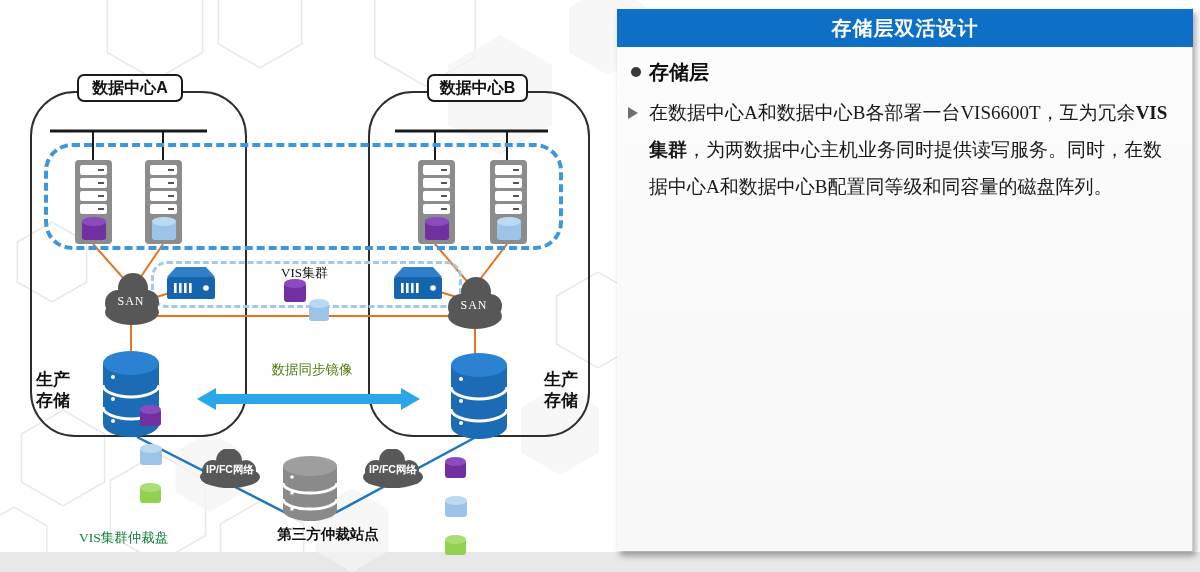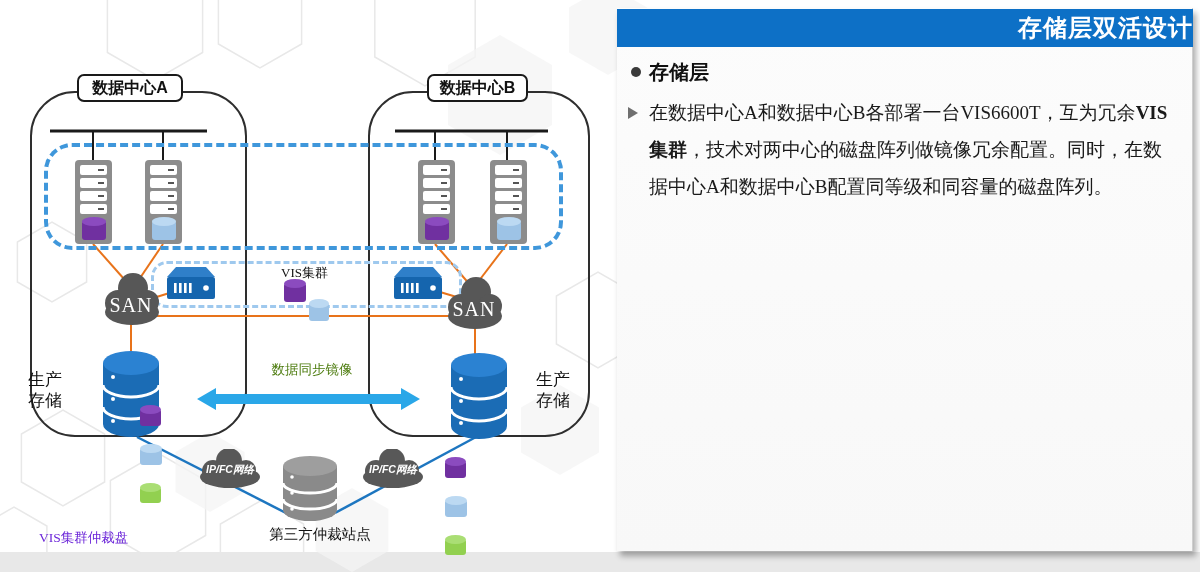--- a/index.html
+++ b/index.html
@@ -34,36 +34,36 @@
   .rack-cyl.lblue  { background:#9dc3e6; } .rack-cyl.lblue::before  { background:#bcd9f2; }
 
   
   .mini-cyl { border-radius:3px; position:relative; }
   .mini-cyl::before { content:""; position:absolute; left:0; top:-4px; width:100%; height:9px; border-radius:50%; }
   .c-purple { background:#7030a0; } .c-purple::before { background:#8b4bbf; }
   .c-lblue  { background:#9dc3e6; } .c-lblue::before  { background:#bcd9f2; }
   .c-green  { background:#92d050; } .c-green::before  { background:#aade74; }
 
   .cloud-label { color:#fff; text-align:center; }
-  .san-text { font-family:"Liberation Serif", serif; font-size:20px; letter-spacing:1px; }
-  .ipfc-text { font-size:10.5px; font-weight:bold;font-style:italic; }
-
-  .label-bold { font-weight:normal; color:#111; }
+  .san-text { font-family:"Liberation Serif", serif; font-size:12px; letter-spacing:1px; }
+  .ipfc-text { font-size:10.5px; font-weight:bold; }
+
+  .label-bold { font-weight:bold; color:#111;margin-left:8px; }
   .pre { white-space:pre-line; }
 
   .vis-label { font-family:"Liberation Serif", serif; font-size:13px; color:#111; }
-  .legend-text { font-family:"Liberation Serif", serif; font-size:13.5px; color:#6d28d9; }
+  .legend-text { font-family:"Liberation Serif", serif; font-size:13.5px; color:#15803d;margin-left:40px; }
 
   
   .panel { left:617px; top:8px; width:576px; height:543px;
            background:linear-gradient(#fcfcfc,#f8f8f8);
            border-right:1px solid #cfcfcf;
            box-shadow:3px 5px 6px rgba(0,0,0,.33); }
   .panel-header { position:absolute; left:0; top:1px; width:576px; height:38px; background:#0d70c6;
-                  color:#fff; font-weight:bold; font-size:24px; text-align:right; line-height:38px;
+                  color:#fff; font-weight:bold; font-size:20px; text-align:center; line-height:38px;
                   letter-spacing:1px; }
   .section-heading { position:absolute; left:14px; top:51px; font-size:20px; font-weight:bold; color:#111; }
   .section-heading .dot { display:inline-block; width:10px; height:10px; border-radius:50%;
                           background:#3a3a3a; margin-right:8px; vertical-align:2px; }
   .bullets { position:absolute; left:11px; top:86px; width:552px;
              font-family:"Liberation Serif", serif; font-size:19px; line-height:37px; color:#1a1a1a; }
   .bullet { position:relative; padding-left:21px; margin-bottom:3px; }
   .bullet .arrow { position:absolute; left:0; top:13px; width:0; height:0;
                    border-left:10px solid #6f6f6f; border-top:6px solid transparent;
                    border-bottom:6px solid transparent; }
@@ -283,18 +283,18 @@
   <div class="abs legend-text" style="left:39px;top:529px;">VIS集群仲裁盘</div>
 
   <div class="abs panel">
     <div class="panel-header">存储层双活设计</div>
     <div class="section-heading">
       <span class="dot"></span><span>存储层</span>
     </div>
     <div class="bullets">
       <div class="bullet">
         <span class="arrow"></span>
-        <span><span>在数据中心A和数据中心B各部署一台VIS6600T，互为冗余</span><b>VIS集群</b><span>，技术对两中心的磁盘阵列做镜像冗余配置。同时，在数据中心A和数据中心B配置同等级和同容量的磁盘阵列。</span></span>
+        <span><span>在数据中心A和数据中心B各部署一台VIS6600T，互为冗余</span><b>VIS集群</b><span>，为两数据中心主机业务同时提供读写服务。同时，在数据中心A和数据中心B配置同等级和同容量的磁盘阵列。</span></span>
       </div>
     </div>
   </div>
 
 </div>
 
 </body></html>

